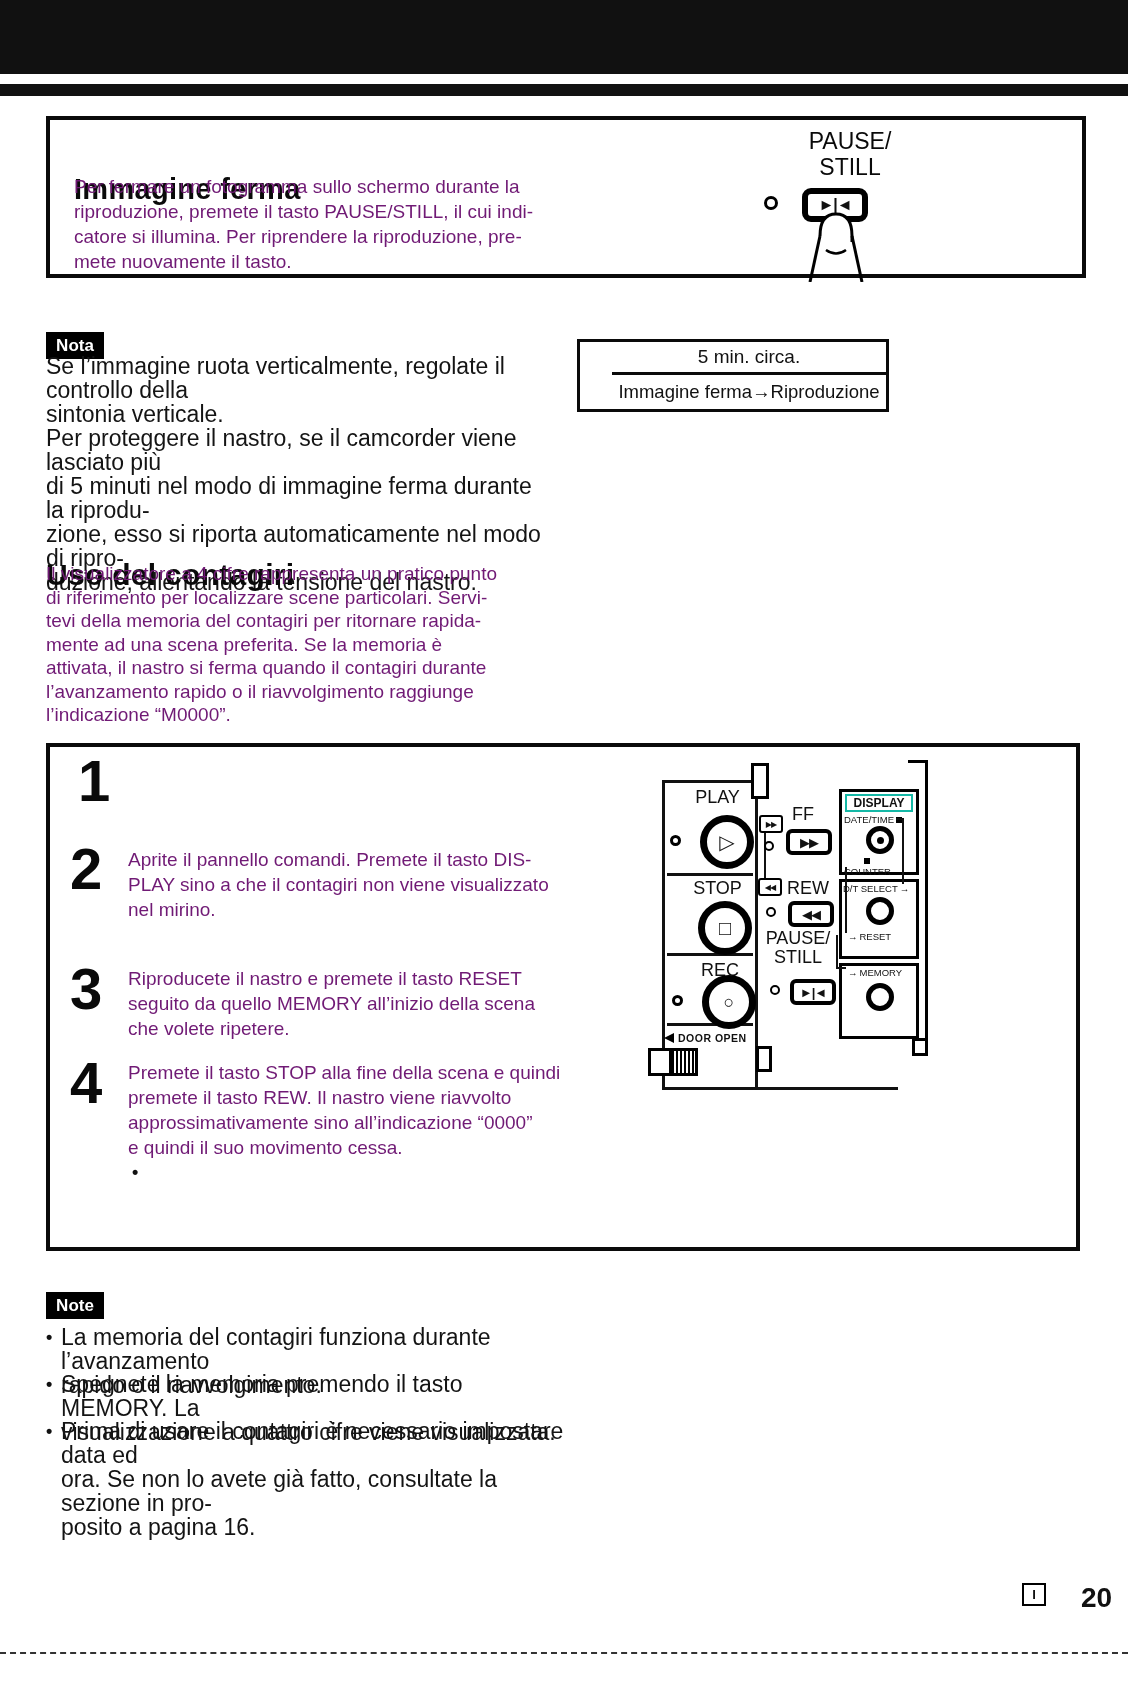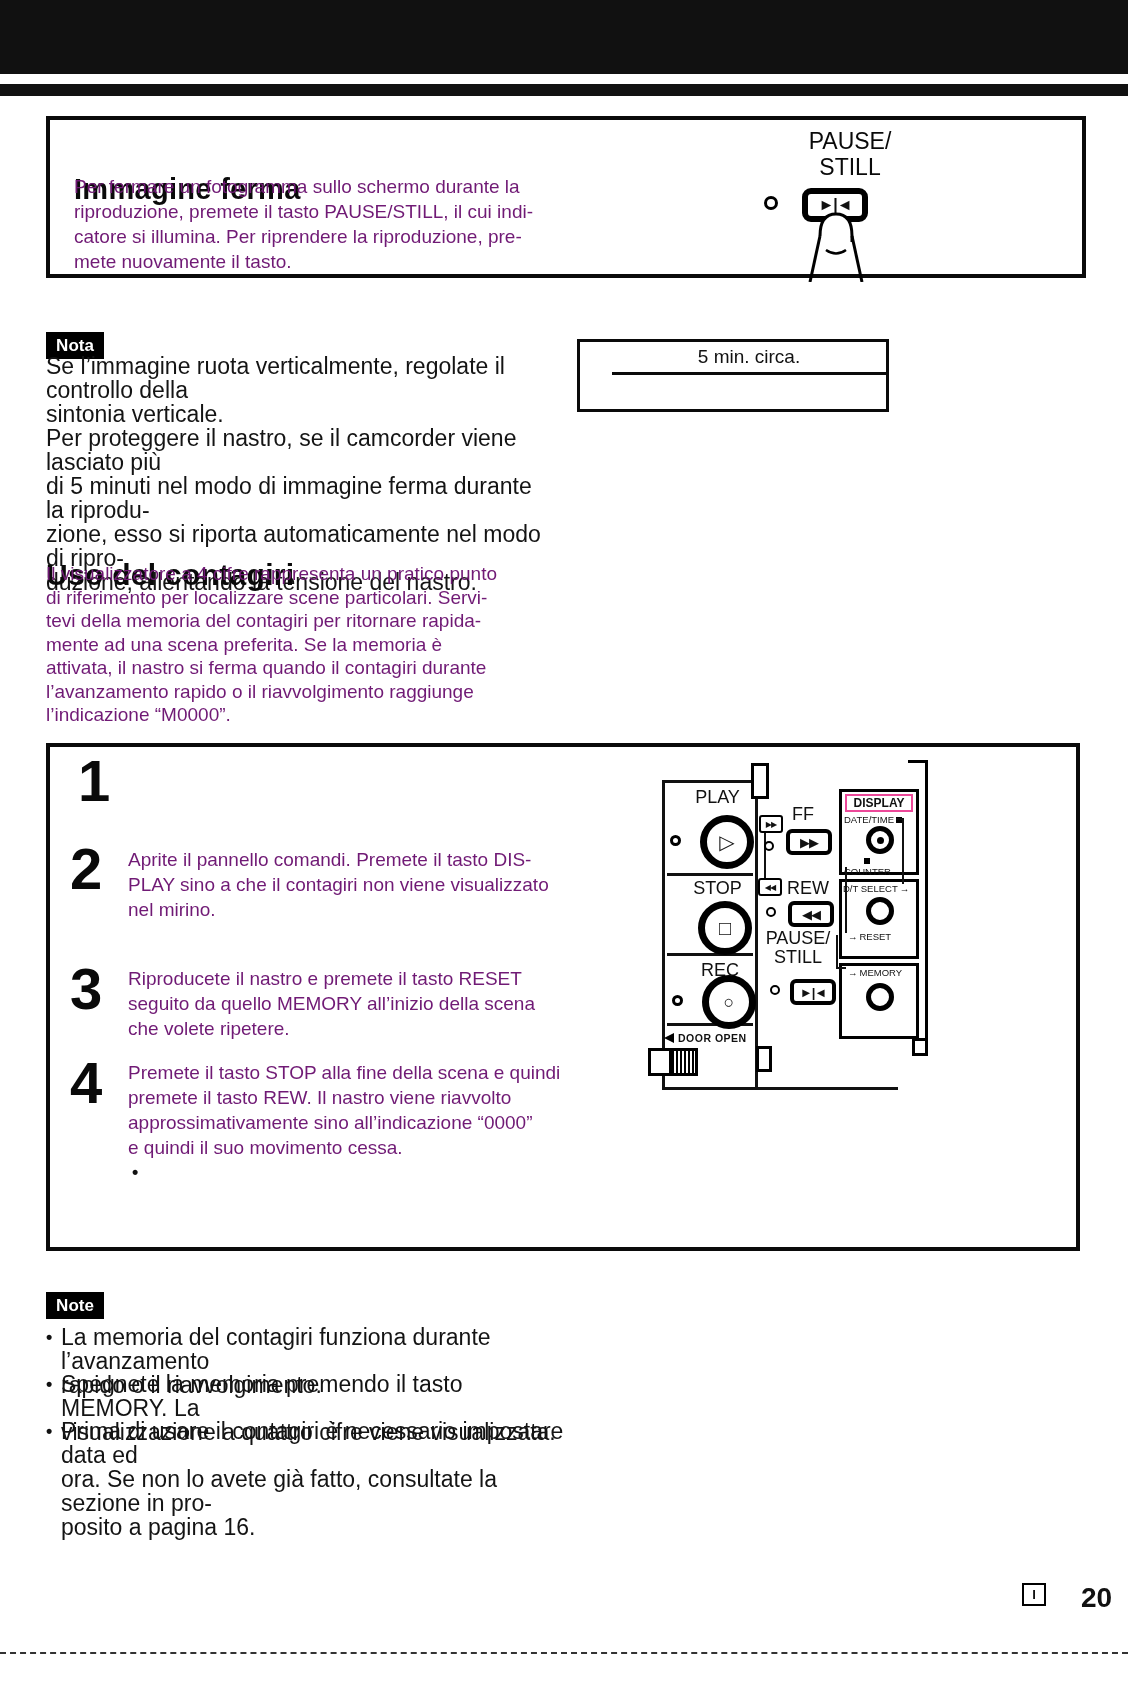--- a/index.html
+++ b/index.html
@@ -80,20 +80,21 @@
   <div class="abs black-tag" style="left:46px;top:332px;width:58px;height:27px;">Nota</div>
   <div class="abs small-text preline" style="left:46px;top:354px;width:500px;">Se l’immagine ruota verticalmente, regolate il controllo della
 sintonia verticale.
 Per proteggere il nastro, se il camcorder viene lasciato più
 di 5 minuti nel modo di immagine ferma durante la riprodu-
 zione, esso si riporta automaticamente nel modo di ripro-
 duzione, allentando la tensione del nastro.</div>
 
   <div class="abs thin-frame" style="left:577px;top:339px;width:312px;height:73px;padding-left:32px;">
     <div style="height:33px;border-bottom:3px solid #0a0a0a;display:flex;align-items:center;justify-content:center;font-size:19px;">5 min. circa.</div>
+    <div style="height:33px;display:flex;align-items:center;justify-content:center;font-size:18.5px;">Immagine ferma→Riproduzione</div>
   </div>
 
   <div class="abs section-title" style="left:46px;top:518px;font-size:30px;">Uso del contagiri</div>
   <div class="abs body-text preline" style="left:46px;top:562px;width:510px;line-height:23.5px;">Il visualizzatore a 4 cifre rappresenta un pratico punto
 di riferimento per localizzare scene particolari. Servi-
 tevi della memoria del contagiri per ritornare rapida-
 mente ad una scena preferita. Se la memoria è
 attivata, il nastro si ferma quando il contagiri durante
 l’avanzamento rapido o il riavvolgimento raggiunge
 l’indicazione “M0000”.</div>
@@ -181,21 +182,21 @@
     </div>
 
     <div class="abs panel-label preline" style="left:118px;top:174px;width:80px;">PAUSE/
 STILL</div>
     <div class="abs ind-sm" style="left:130px;top:230px;"></div>
     <div class="abs tbtn" style="left:150px;top:224px;width:46px;height:26px;">
       <span>►|◄</span>
     </div>
 
     <div class="abs" style="left:199px;top:34px;width:80px;height:86px;border:3px solid #000;background:#fff;"></div>
-    <div class="abs" style="left:205px;top:39px;width:68px;height:18px;border:2px solid #ec4899;display:flex;align-items:center;justify-content:center;font-size:12px;font-weight:bold;background:#fff;">DISPLAY</div>
+    <div class="abs" style="left:205px;top:39px;width:68px;height:18px;border:2px solid #14b8a6;display:flex;align-items:center;justify-content:center;font-size:12px;font-weight:bold;background:#fff;">DISPLAY</div>
     <div class="abs rc-label" style="left:204px;top:59px;">
       <span>DATE/TIME</span>
       <span class="sq"></span>
     </div>
     <div class="abs ring-sm" style="left:226px;top:71px;width:28px;height:28px;">
       <span class="dot"></span>
     </div>
     <div class="abs rc-label" style="left:204px;top:103px;flex-direction:column;">
       <span class="sq"></span>
       <span>COUNTER</span>

